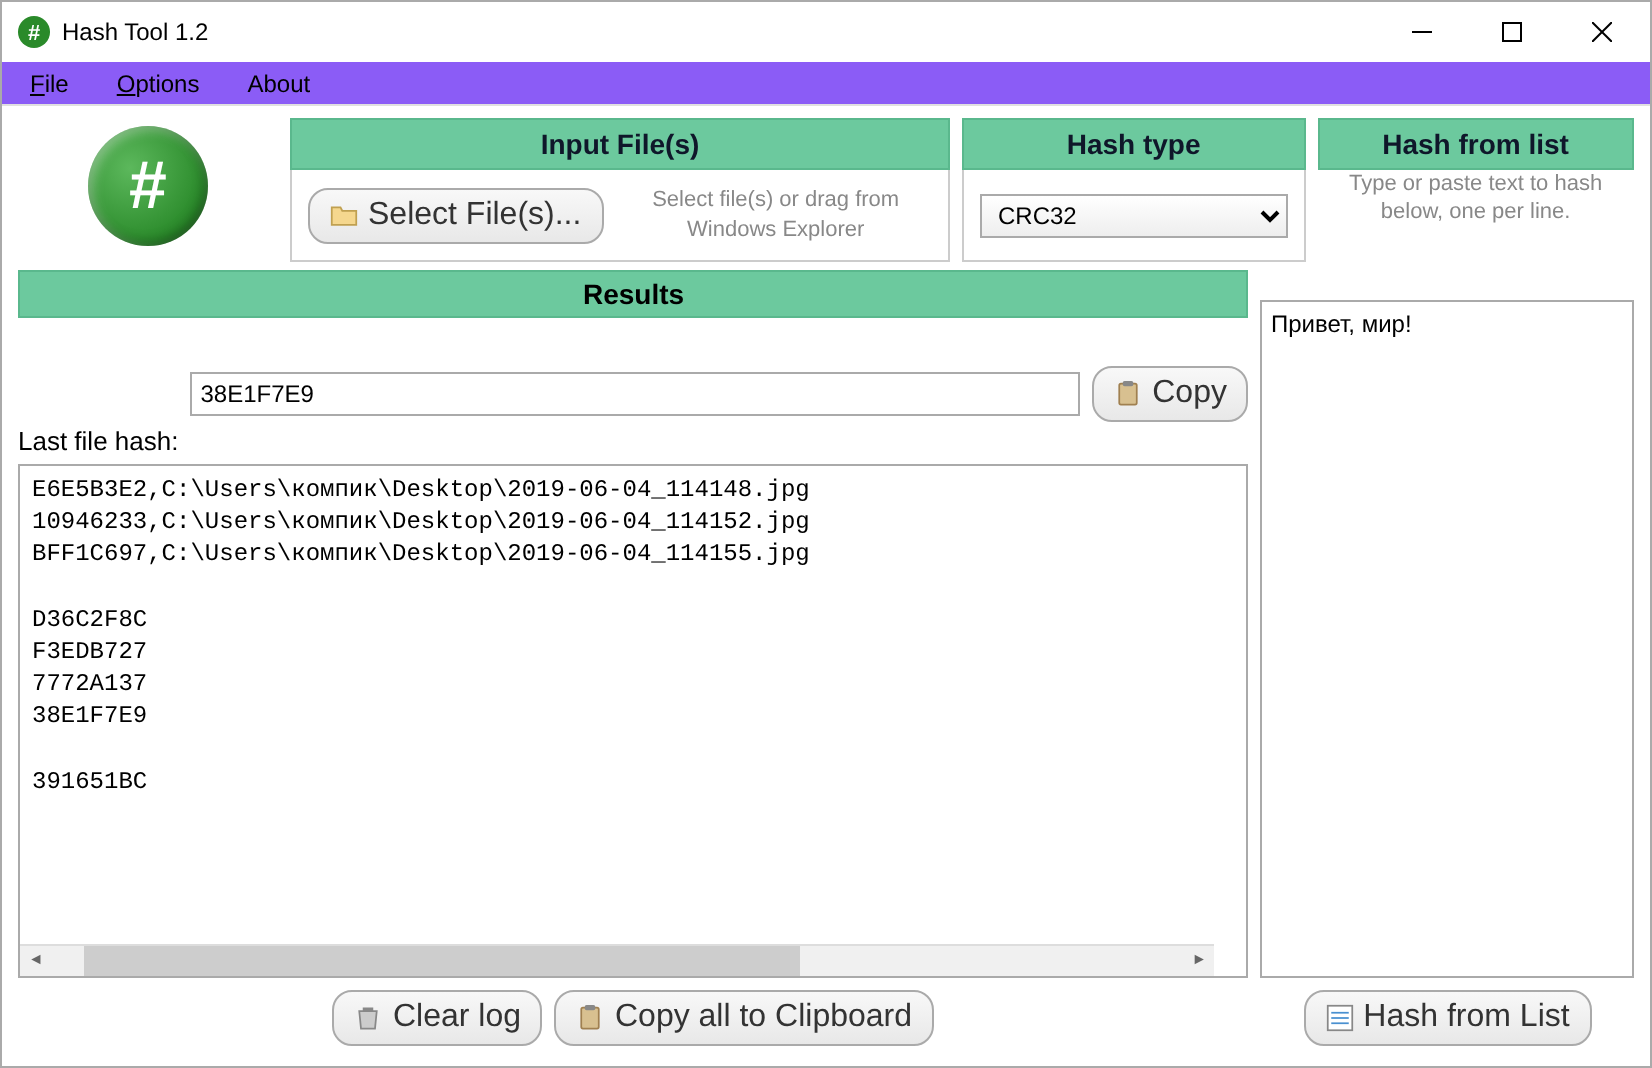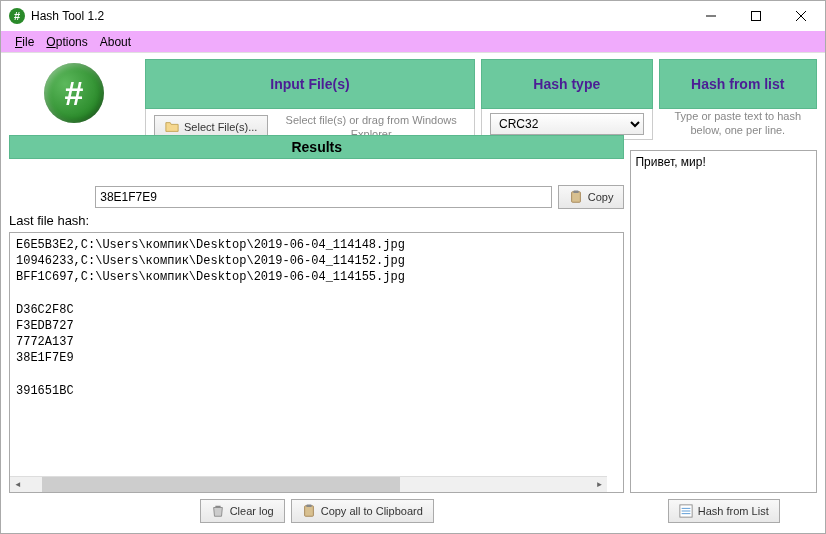--- a/index.html
+++ b/index.html
@@ -3,35 +3,35 @@
 <meta charset="utf-8">
 <style>
 * { box-sizing: border-box; margin: 0; padding: 0; }
 body { font-family: 'Segoe UI', Tahoma, sans-serif; font-size: 12px; background: #f0f0f0; }
 .window { width: 826px; height: 534px; background: #fff; border: 1px solid #aaa; display: flex; flex-direction: column; }
 .titlebar { height: 30px; display: flex; align-items: center; padding: 0 2px 0 8px; background: #fff; }
 .titlebar-icon { width: 16px; height: 16px; margin-right: 6px; }
 .title-text { font-size: 12px; color: #000; flex: 1; }
 .win-controls { display: flex; }
 .win-btn { width: 45px; height: 28px; display: flex; align-items: center; justify-content: center; cursor: pointer; }
-.menubar { height: 22px; display: flex; align-items: center; padding: 0 8px; gap: 0; background: #f0abfc; border-bottom: 1px solid #e0e0e0; }
+.menubar { height: 22px; display: flex; align-items: center; padding: 0 8px; gap: 12px; background: #8b5cf6; border-bottom: 1px solid #e0e0e0; }
 .menu-item { font-size: 12px; cursor: pointer; padding: 2px 6px; }
 .menu-item u { text-decoration: underline; }
 .content { flex: 1; padding: 6px 8px 10px 8px; background: #fff; display: flex; flex-direction: column; }
 .top-row { display: flex; gap: 6px; height: 72px; }
 .logo-cell { width: 130px; display: flex; align-items: flex-start; justify-content: center; padding-top: 4px; }
 .logo-circle { width: 60px; height: 60px; border-radius: 50%; background: radial-gradient(circle at 35% 35%, #5cb85c, #2a8a2a 70%, #1a5a1a); display: flex; align-items: center; justify-content: center; box-shadow: inset -2px -2px 6px rgba(0,0,0,0.3), inset 2px 2px 6px rgba(255,255,255,0.4); }
 .logo-hash { color: #fff; font-size: 34px; font-weight: bold; }
 .panel { flex: 1; display: flex; flex-direction: column; }
-.panel-header { background: #6cc99e; border: 1px solid #5ab88d; padding: 16px; text-align: center; font-weight: bold; font-size: 14px; color: #4c1d95; }
+.panel-header { background: #6cc99e; border: 1px solid #5ab88d; padding: 4px; text-align: center; font-weight: bold; font-size: 14px; color: #0f172a; }
 .panel-body { border: 1px solid #ccc; border-top: none; flex: 1; padding: 4px 8px; display: flex; align-items: center; gap: 8px; background: #fff; }
 .input-files-panel { flex: 2.5; }
 .hash-type-panel { flex: 1.3; }
 .hash-list-panel { flex: 1.2; }
-.btn { background: linear-gradient(#f8f8f8, #e8e8e8); border: 1px solid #aaa; border-radius: 0; padding: 4px 10px; font-size: 11px; cursor: pointer; display: inline-flex; align-items: center; gap: 5px; color: #333; }
+.btn { background: linear-gradient(#f8f8f8, #e8e8e8); border: 1px solid #aaa; border-radius: 10px; padding: 4px 10px; font-size: 16px; cursor: pointer; display: inline-flex; align-items: center; gap: 5px; color: #333; }
 .hint-text { font-size: 11px; color: #888; text-align: center; line-height: 1.3; }
 .select { width: 100%; height: 22px; border: 1px solid #aaa; background: linear-gradient(#fff,#eee); font-size: 12px; padding: 1px 4px; }
 .mid-row { display: flex; gap: 6px; margin-top: 4px; flex: 1; min-height: 0; }
 .left-col { flex: 3.3; display: flex; flex-direction: column; }
 .right-col { flex: 1; display: flex; flex-direction: column; }
 .results-header { background: #6cc99e; border: 1px solid #5ab88d; padding: 3px; text-align: center; font-weight: bold; font-size: 14px; }
 .last-hash-row { display: flex; align-items: center; gap: 6px; margin-top: 6px; }
 .last-hash-label { font-size: 13px; white-space: nowrap; margin-top: 48px; }
 .text-input { flex: 1; border: 1px solid #aaa; height: 22px; padding: 2px 4px; font-size: 12px; font-family: inherit; }
 .log-area { margin-top: 4px; flex: 1; border: 1px solid #aaa; background: #fff; padding: 4px 6px; font-family: 'Courier New', monospace; font-size: 12px; white-space: pre; overflow: auto; line-height: 1.35; position: relative; }

